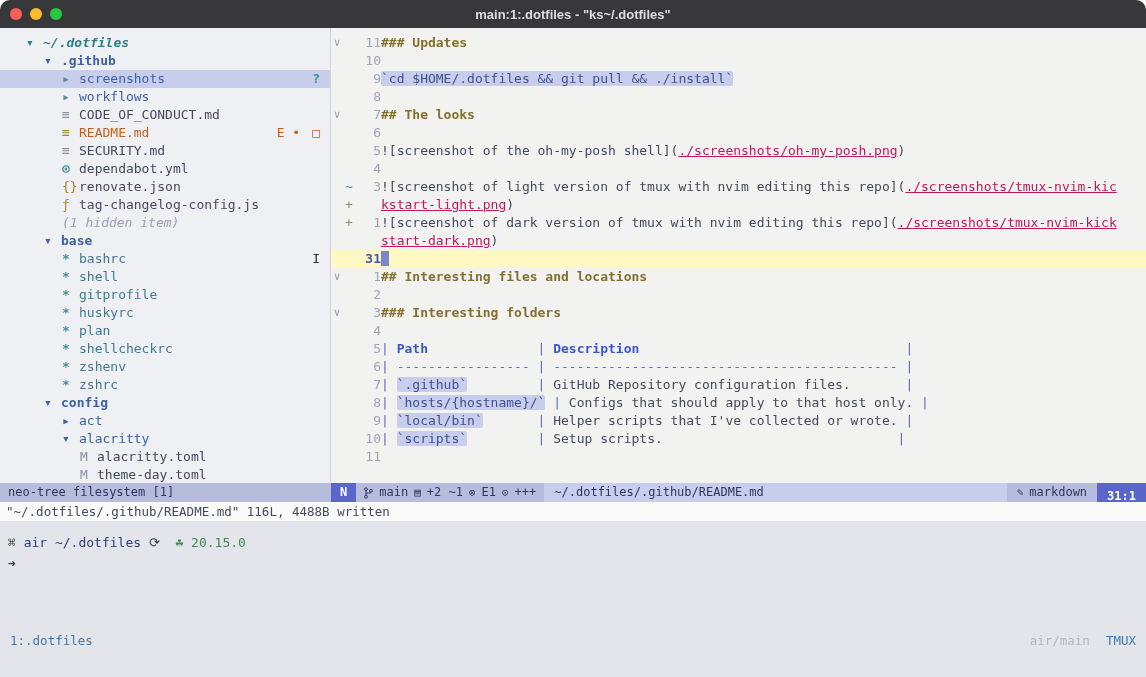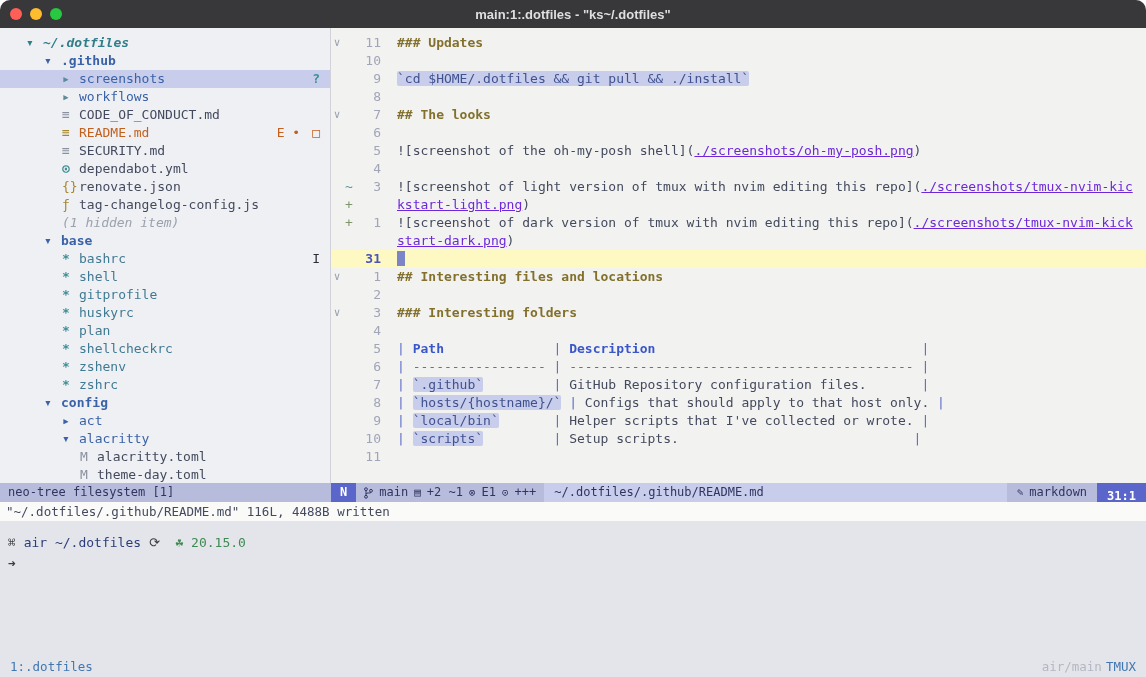--- a/index.html
+++ b/index.html
@@ -40,26 +40,26 @@
   
   .editor{flex:1;background:#f2f2f0;padding-top:6px;overflow:hidden}
   .ed-row{height:18px;line-height:18px;display:flex;font-size:13px;white-space:pre}
   .ed-row.cursor{background:#fef9c3}
   .ed-row .fold{flex:0 0 12px;text-align:center;color:#9aa0b2;font-size:11px}
   .ed-row .sign{flex:0 0 12px;text-align:center}
   .ed-row .sign.plus{color:#7d9768}
   .ed-row .sign.tilde{color:#5f93a8}
   .ed-row .num{flex:0 0 26px;text-align:right;color:#a0a5b8}
   .ed-row.cursor .num{color:#4a55b5;font-weight:bold}
-  .ed-row .txt{margin-left:16px}
+  .ed-row .txt{margin-left:0}
   .caret{display:inline-block;width:8px;height:15px;background:#7b85c8;vertical-align:-3px}
   .s-plain{color:#444a5e}
   .s-heading{color:#82702c;font-weight:bold}
   .s-code{background:#c8cdeb;color:#3f518f;border-radius:2px}
-  .s-link{color:#6d28d9;text-decoration:underline}
+  .s-link{color:#be185d;text-decoration:underline}
   .s-pipe{color:#5b6cc9}
   .s-dash{color:#5b6cc9}
   .s-th{color:#3a57c9;font-weight:bold}
   
   .statusline{flex:0 0 19px;display:flex;font-size:12px;line-height:19px;color:#2f3560;overflow:hidden}
   .st-tree{flex:0 0 331px;background:#b7bcdc;padding-left:8px;white-space:pre}
   .st-main{flex:1;display:flex;background:#b7bcdc;overflow:hidden}
   .st-mode{background:#5a66c9;color:#fff;font-weight:bold;padding:0 9px}
   .st-seg{padding:0 8px;display:flex;gap:6px;align-items:center;white-space:pre}
   .st-ic{font-size:11px}
@@ -70,23 +70,23 @@
   .cmdline{flex:0 0 19px;background:#fafaf9;font-size:12.5px;line-height:19px;
     padding-left:6px;color:#444a5e;white-space:pre}
   
   .shell{flex:1;display:flex;flex-direction:column;background:#e4e5ea;font-size:13px}
   .prompt-line{padding:14px 0 2px 8px;white-space:pre}
   .apple{color:#3a3d45}
   .p-host{color:#2b3d78;font-weight:normal}
   .p-sync{color:#3a3d45}
   .p-node{color:#3f8a52}
   .arrow-line{padding:4px 0 0 8px;color:#3a3d45}
-  .tmux-bar{margin-top:auto;margin-bottom:3px;display:flex;padding:0 10px;font-size:12.5px;white-space:pre}
+  .tmux-bar{margin-top:auto;margin-bottom:29px;display:flex;padding:0 10px;font-size:12.5px;white-space:pre}
   .tm-left{color:#4077b0}
-  .tm-right{margin-left:auto;display:flex;gap:4px}
+  .tm-right{margin-left:auto;display:flex;gap:16px}
   .tm-session{color:#b4b7c2}
   .tm-label{color:#4077b0}
 </style>
 </head>
 <body>
 
 <div class="window">
 
   <div class="titlebar">
     <div class="lights">

